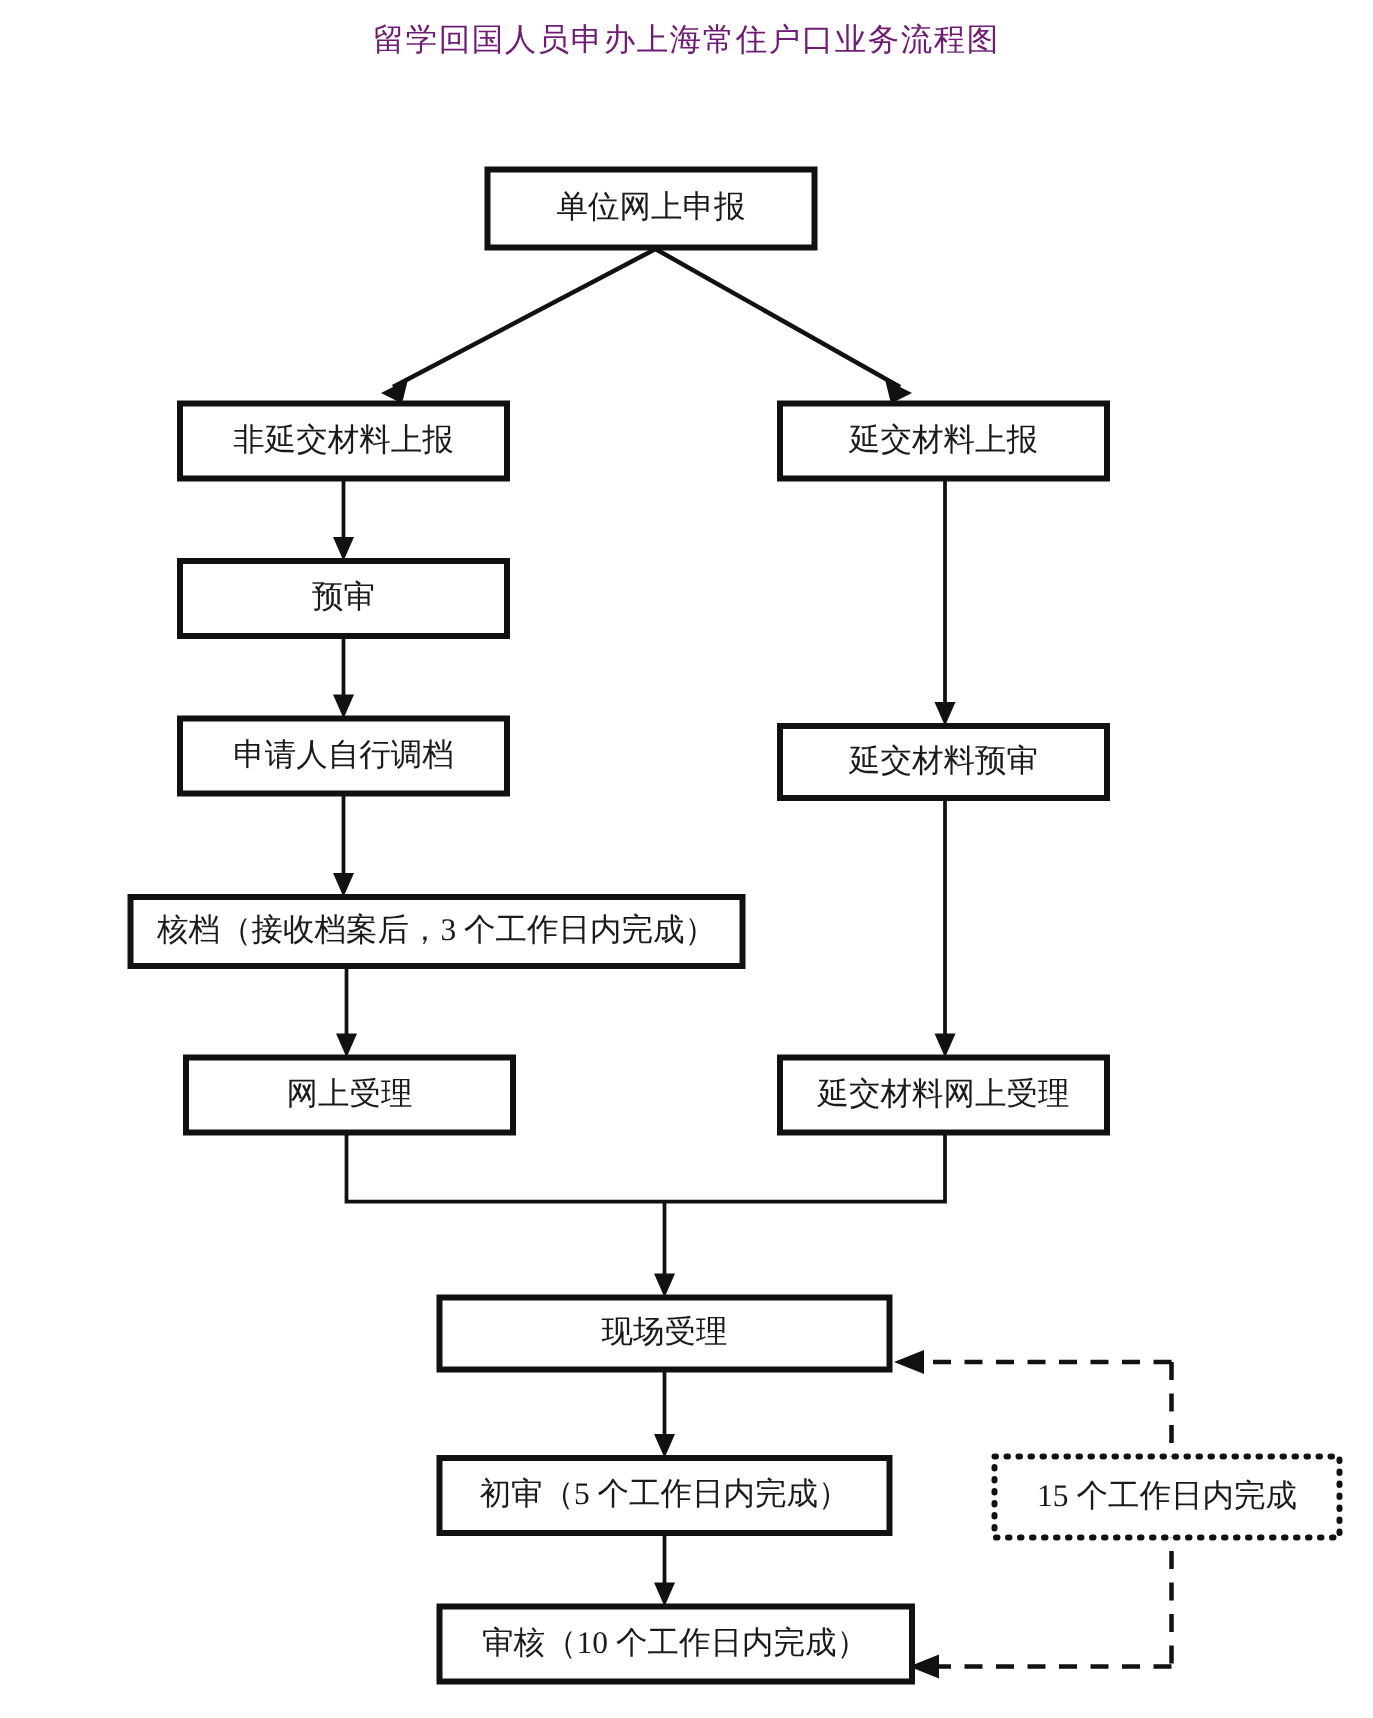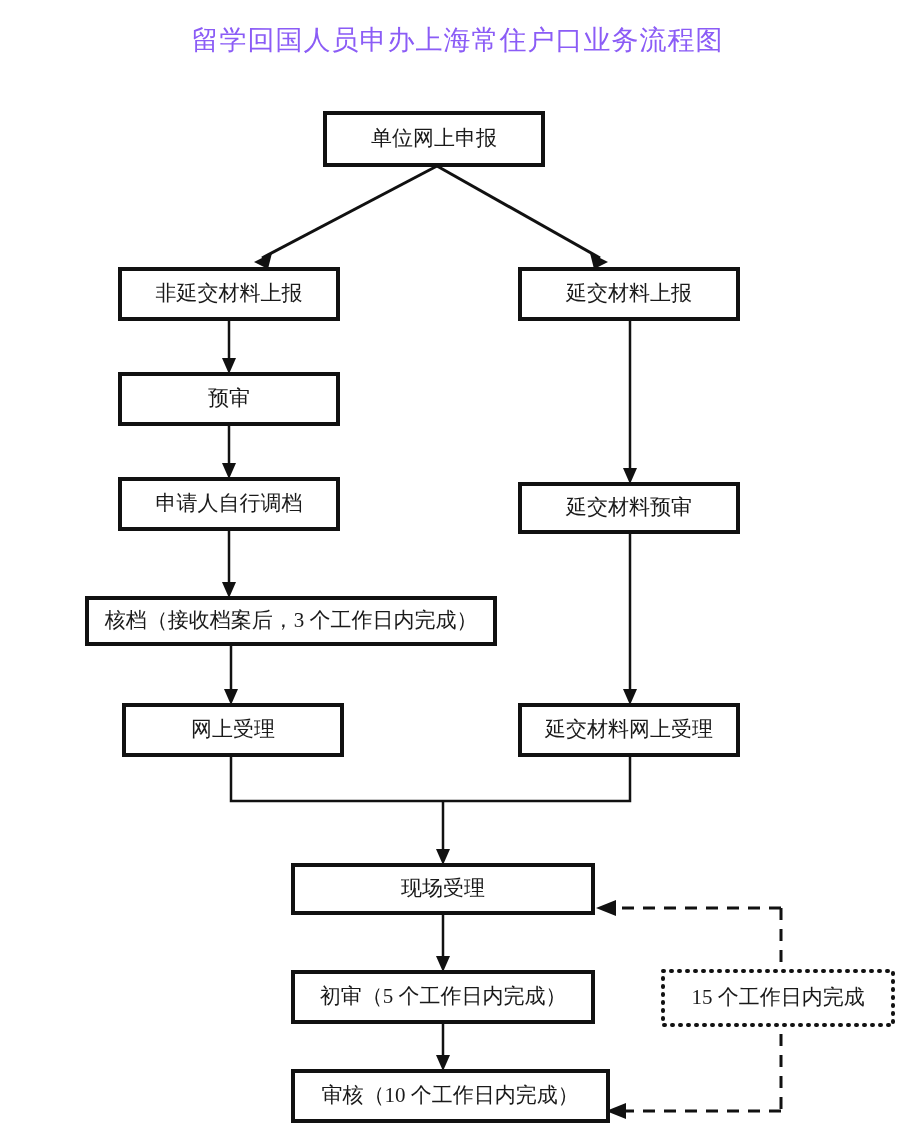--- a/index.html
+++ b/index.html
@@ -16,26 +16,26 @@
   }
   #chart-root {
     position: relative;
     width: 915px;
     height: 1145px;
     background: #ffffff;
   }
   .title {
     position: absolute;
     left: 0;
-    top: 22px;
+    top: 12px;
     width: 915px;
     text-align: center;
-    font-size: 27px;
+    font-size: 21px;
     letter-spacing: 1px;
-    color: #8b5cf6;
+    color: #701a75;
     font-family: "Liberation Serif", "DejaVu Serif", serif;
     white-space: nowrap;
   }
   svg.flow {
     position: absolute;
     left: 0;
     top: 0;
     width: 915px;
     height: 1145px;
   }

